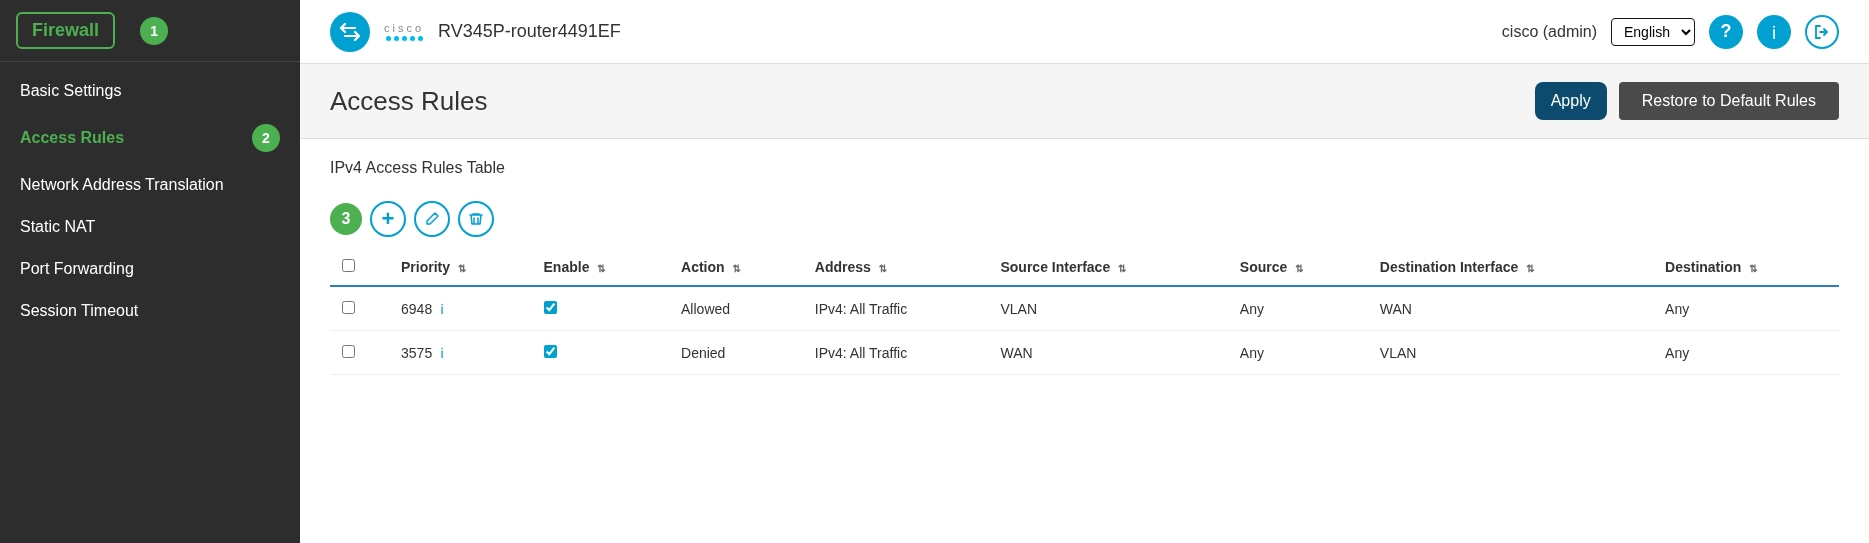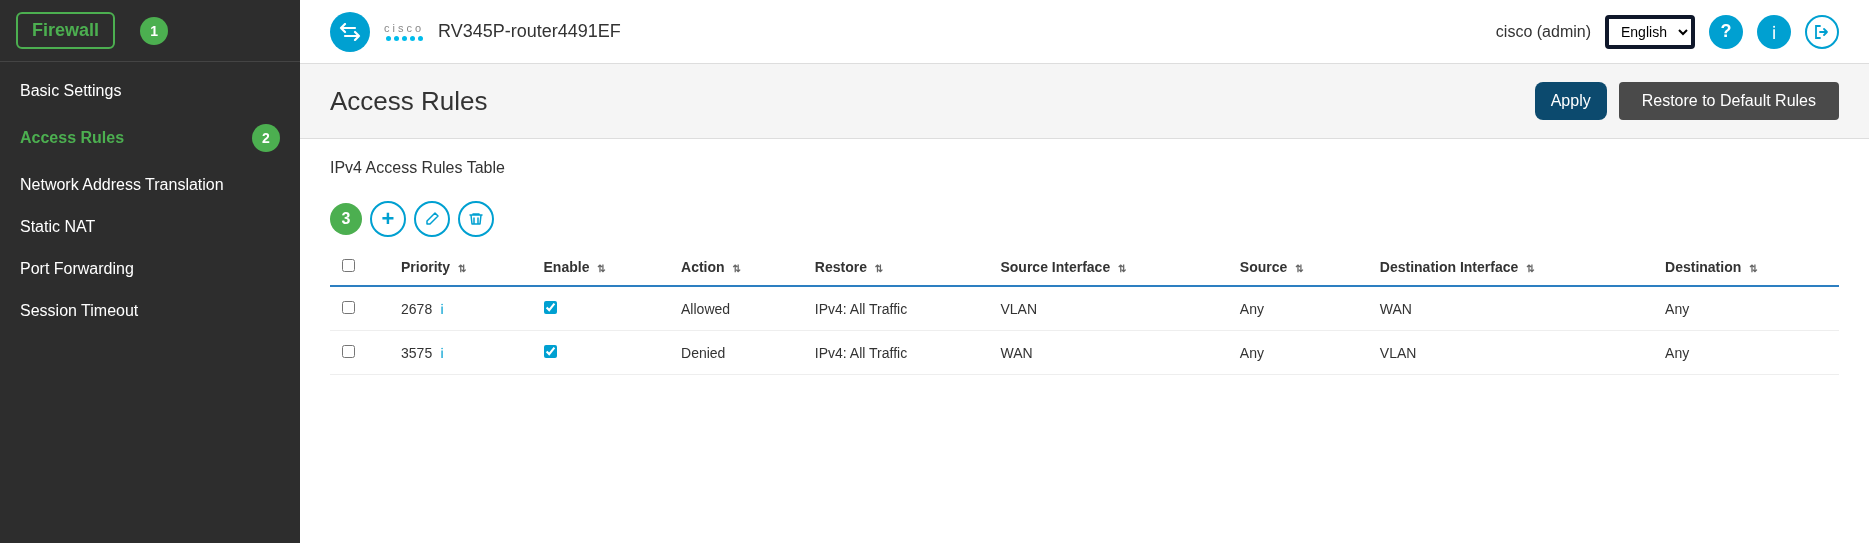--- a/index.html
+++ b/index.html
@@ -106,21 +106,21 @@
       margin-left: auto;
       display: flex;
       align-items: center;
       gap: 14px;
     }
     .admin-label {
       font-size: 16px;
       color: #333;
     }
     .lang-select {
-      border: 4px solid #0f172a;
+      border: 1px solid #0f172a;
       border-radius: 4px;
       padding: 4px 8px;
       font-size: 14px;
       background: #fff;
       cursor: pointer;
     }
     .topbar-icon {
       width: 34px;
       height: 34px;
       border-radius: 50%;
@@ -365,21 +365,21 @@
           </th>
           <th>
             <span>Enable</span>
             <span class="sort-icon">⇅</span>
           </th>
           <th>
             <span>Action</span>
             <span class="sort-icon">⇅</span>
           </th>
           <th>
-            <span>Restore</span>
+            <span>Address</span>
             <span class="sort-icon">⇅</span>
           </th>
           <th>
             <span>Source Interface</span>
             <span class="sort-icon">⇅</span>
           </th>
           <th>
             <span>Source</span>
             <span class="sort-icon">⇅</span>
           </th>
@@ -394,21 +394,21 @@
         </tr>
       </thead>
       <tbody>
 
         <tr>
           <td>
             <input type="checkbox" style="">
           </td>
           <td>
             <div class="priority-cell">
-              <span>2678</span>
+              <span>6948</span>
               <span class="info-icon">ℹ</span>
             </div>
           </td>
           <td>
             <input type="checkbox" checked="" style="accent-color: rgb(0, 160, 209);">
           </td>
           <td>
             <span>Allowed</span>
           </td>
           <td>

